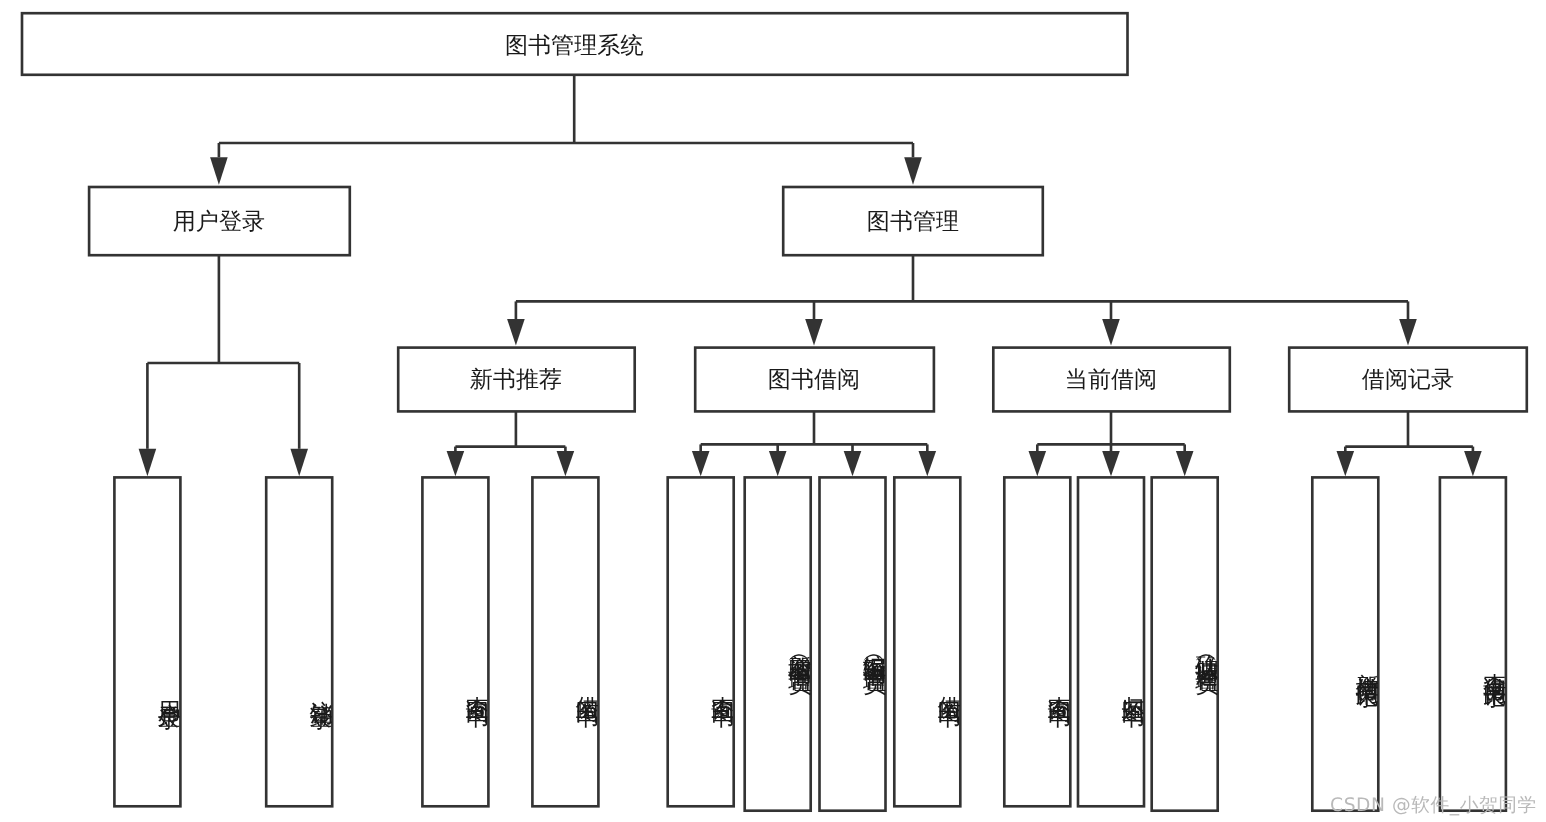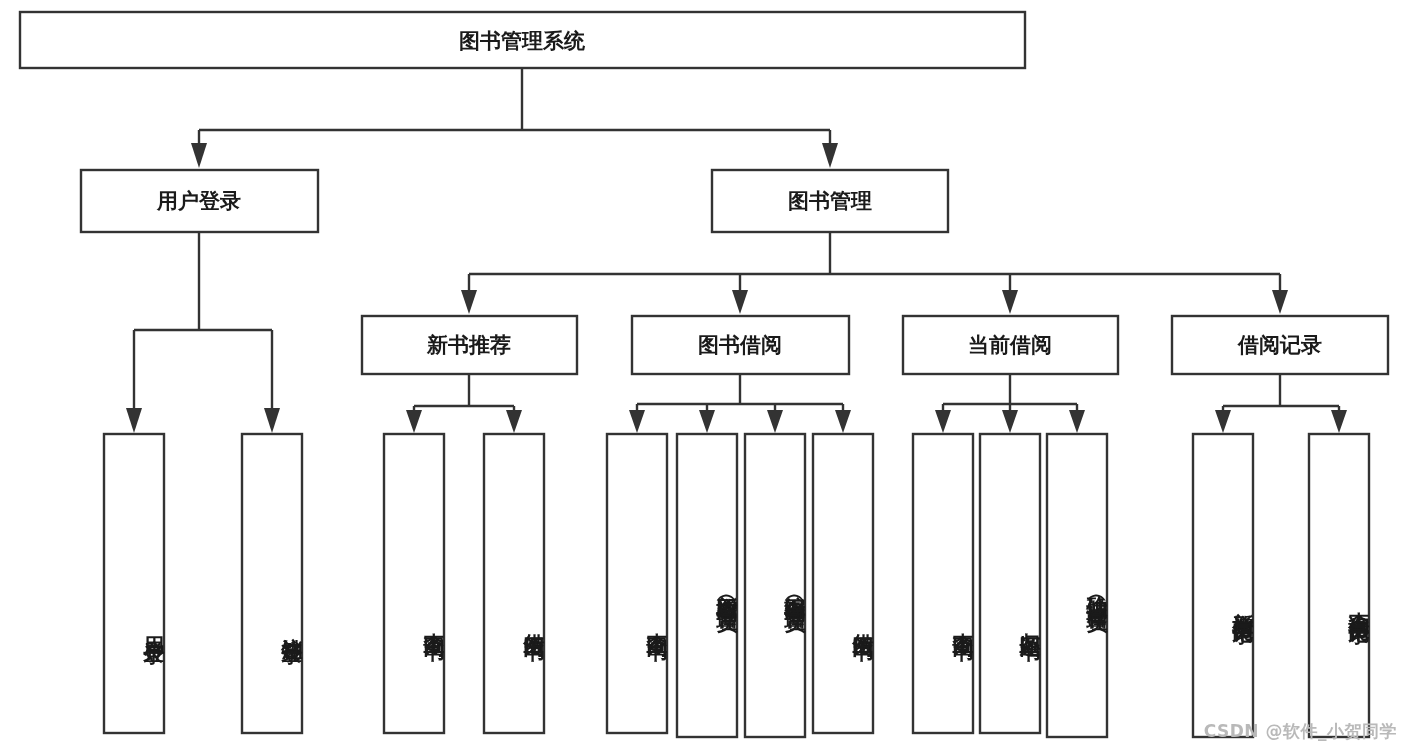--- a/index.html
+++ b/index.html
@@ -10,21 +10,20 @@
   }
   body {
     font-family: "DejaVu Sans", "Liberation Sans", sans-serif;
   }
   #diagram-root {
     position: relative;
     width: 1405px;
     height: 747px;
     background: #ffffff;
     overflow: hidden;
-    font-weight: bold;
   }
   svg.diagram-canvas {
     position: absolute;
     left: 0;
     top: 0;
     width: 1405px;
     height: 747px;
     display: block;
   }
   .node-box {

